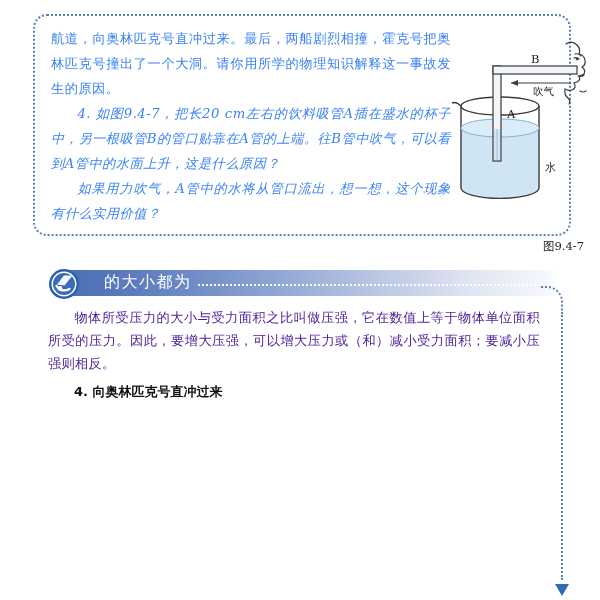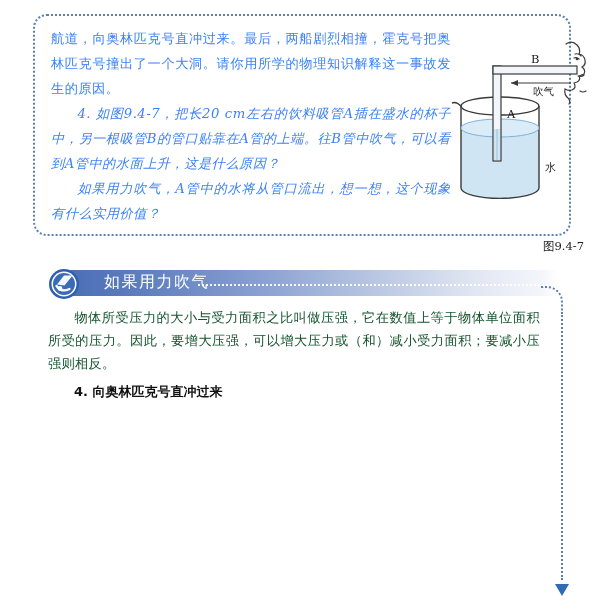--- a/index.html
+++ b/index.html
@@ -173,21 +173,21 @@
     margin: 0 0 2px 0;
     text-indent: 2em;
     line-height: 22px;
     font-family: "DejaVu Sans", "Liberation Sans", sans-serif;
   }
   .item-body {
     font-size: 13.2px;
     line-height: 23px;
     text-align: justify;
     margin: 0 0 6px 0;
-    color: #14532d;
+    color: #4c1d95;
     letter-spacing: 0.3px;
   }
   .item-body.indent { text-indent: 2em; }
   .ital { font-style: italic; font-family: "DejaVu Serif", serif; }
   .frm { font-family: "DejaVu Serif", serif; }
   sup { font-size: 0.68em; }
 </style>
 </head>
 <body>
 
@@ -256,21 +256,21 @@
     <div class="header-bar"></div>
     <div class="header-dots"></div>
     <svg class="header-icon" viewBox="0 0 32 32">
       <circle cx="16" cy="16" r="15" fill="#2f5fae"></circle>
       <circle cx="16" cy="16" r="12.5" fill="#ffffff"></circle>
       <circle cx="16" cy="16" r="11" fill="#3a6bb8"></circle>
       <path d="M9 16.5 L16 7.5 L24.5 7.5 L16.5 17.5 Z" fill="#ffffff" opacity="0.95"></path>
       <path d="M8.5 18 q 5 7 13 3" fill="none" stroke="#ffffff" stroke-width="2.2" stroke-linecap="round"></path>
       <circle cx="12" cy="20.5" r="2.4" fill="#ffffff"></circle>
     </svg>
-    <div class="header-title">如果用力吹气</div>
+    <div class="header-title">的大小都为</div>
   </div>
 
   <div class="summary-box">
     <div class="summary-corner"></div>
     <div class="summary-border-right"></div>
     <div class="summary-arrow"></div>
 
     <div class="summary-content">
 
       <div>

